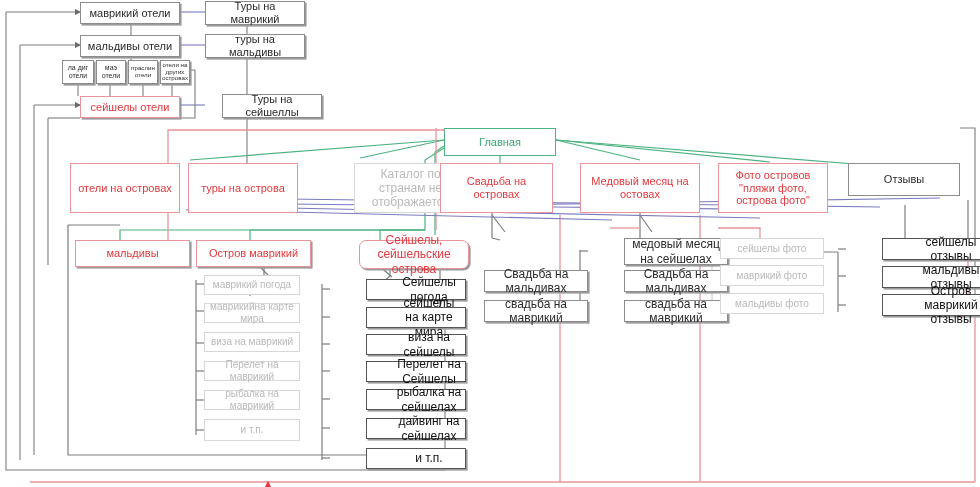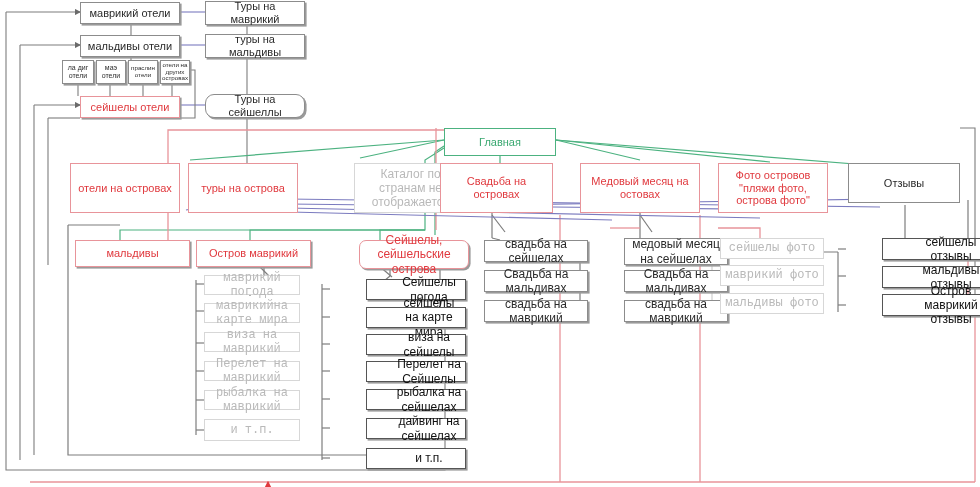--- a/index.html
+++ b/index.html
@@ -9,21 +9,21 @@
   .node{position:absolute;box-sizing:border-box;display:flex;align-items:center;justify-content:center;
         text-align:center;background:#ffffff;line-height:1.18;padding:1px 3px;}
   
   .t-red{border:1.4px solid #e8949a;color:#e0393e;}
   .t-gray{border:1.4px solid #8c8c8c;color:#2b2b2b;}
   .t-dark{border:1.6px solid #555555;color:#111111;padding-left:29px;}
   .t-faint{border:1.2px solid #d7d7d7;color:#b9b9b9;}
   .t-green{border:1.4px solid #4cb280;color:#3aa870;}
   .fs11{font-size:11px;}
   .fs10{font-size:12px;margin-left:36px;}
-  .fs9{font-size:12px;font-family:Liberation Mono, monospace;}
+  .fs9{font-size:10px;}
   .fs6{font-size:6.2px;line-height:1.12;}
   .fs7{font-size:7px;line-height:1.12;}
   .shadow-r{box-shadow:1.6px 1.6px 0 0 #9a9a9a;}
 </style>
 </head>
 <body>
 
 <div id="canvas">
 
   <svg class="edges" viewBox="0 0 980 487">
@@ -177,21 +177,21 @@
   <div class="node t-red fs11 shadow-r" style="left:80px;top:96px;width:100px;height:22px;">
     <span>сейшелы отели</span>
   </div>
 
   <div class="node t-gray fs11 shadow-r" style="left:205px;top:1px;width:100px;height:24px;">
     <span>Туры на маврикий</span>
   </div>
   <div class="node t-gray fs11 shadow-r" style="left:205px;top:34px;width:100px;height:24px;">
     <span>туры на мальдивы</span>
   </div>
-  <div class="node t-gray fs11 shadow-r" style="left:205px;top:94px;width:100px;height:24px;border-radius:9px;">
+  <div class="node t-gray fs11 shadow-r" style="left:222px;top:94px;width:100px;height:24px;">
     <span>Туры на сейшеллы</span>
   </div>
 
   <div class="node t-gray fs7 shadow-r" style="left:62px;top:60px;width:32px;height:24px;">
     <span>ла диг отели</span>
   </div>
   <div class="node t-gray fs7 shadow-r" style="left:96px;top:60px;width:30px;height:24px;">
     <span>маэ отели</span>
   </div>
   <div class="node t-gray fs6 shadow-r" style="left:128px;top:60px;width:30px;height:24px;">
@@ -216,21 +216,21 @@
   </div>
   <div class="node t-red fs11" style="left:440px;top:163px;width:113px;height:50px;">
     <span>Свадьба на островах</span>
   </div>
   <div class="node t-red fs11" style="left:580px;top:163px;width:120px;height:50px;">
     <span>Медовый месяц на остовах</span>
   </div>
   <div class="node t-red fs11" style="left:718px;top:163px;width:110px;height:50px;">
     <span>Фото островов "пляжи фото, острова фото"</span>
   </div>
-  <div class="node t-gray fs11" style="left:848px;top:163px;width:112px;height:40px;">
+  <div class="node t-gray fs11" style="left:848px;top:163px;width:112px;height:33px;">
     <span>Отзывы</span>
   </div>
 
   <div class="node t-red fs11 shadow-r" style="left:75px;top:240px;width:115px;height:27px;">
     <span>мальдивы</span>
   </div>
   <div class="node t-red fs11 shadow-r" style="left:196px;top:240px;width:115px;height:27px;">
     <span>Остров маврикий</span>
   </div>
   <div class="node t-red fs10 shadow-r" style="left:323px;top:240px;width:110px;height:29px;border-radius:7px;">
@@ -271,23 +271,20 @@
   <div class="node t-dark fs10 shadow-r" style="left:330px;top:389px;width:100px;height:21px;">
     <span>рыбалка на сейшелах</span>
   </div>
   <div class="node t-dark fs10 shadow-r" style="left:330px;top:418px;width:100px;height:21px;">
     <span>дайвинг на сейшелах</span>
   </div>
   <div class="node t-dark fs10 shadow-r" style="left:330px;top:448px;width:100px;height:21px;">
     <span>и т.п.</span>
   </div>
 
-  <div class="node t-gray fs10 shadow-r" style="left:448px;top:240px;width:104px;height:22px;">
-    <span>свадьба на сейшелах</span>
-  </div>
   <div class="node t-gray fs10 shadow-r" style="left:448px;top:270px;width:104px;height:22px;">
     <span>Свадьба на мальдивах</span>
   </div>
   <div class="node t-gray fs10 shadow-r" style="left:448px;top:300px;width:104px;height:22px;">
     <span>свадьба на маврикий</span>
   </div>
 
   <div class="node t-gray fs10 shadow-r" style="left:588px;top:238px;width:104px;height:27px;">
     <span>медовый месяц на сейшелах</span>
   </div>

